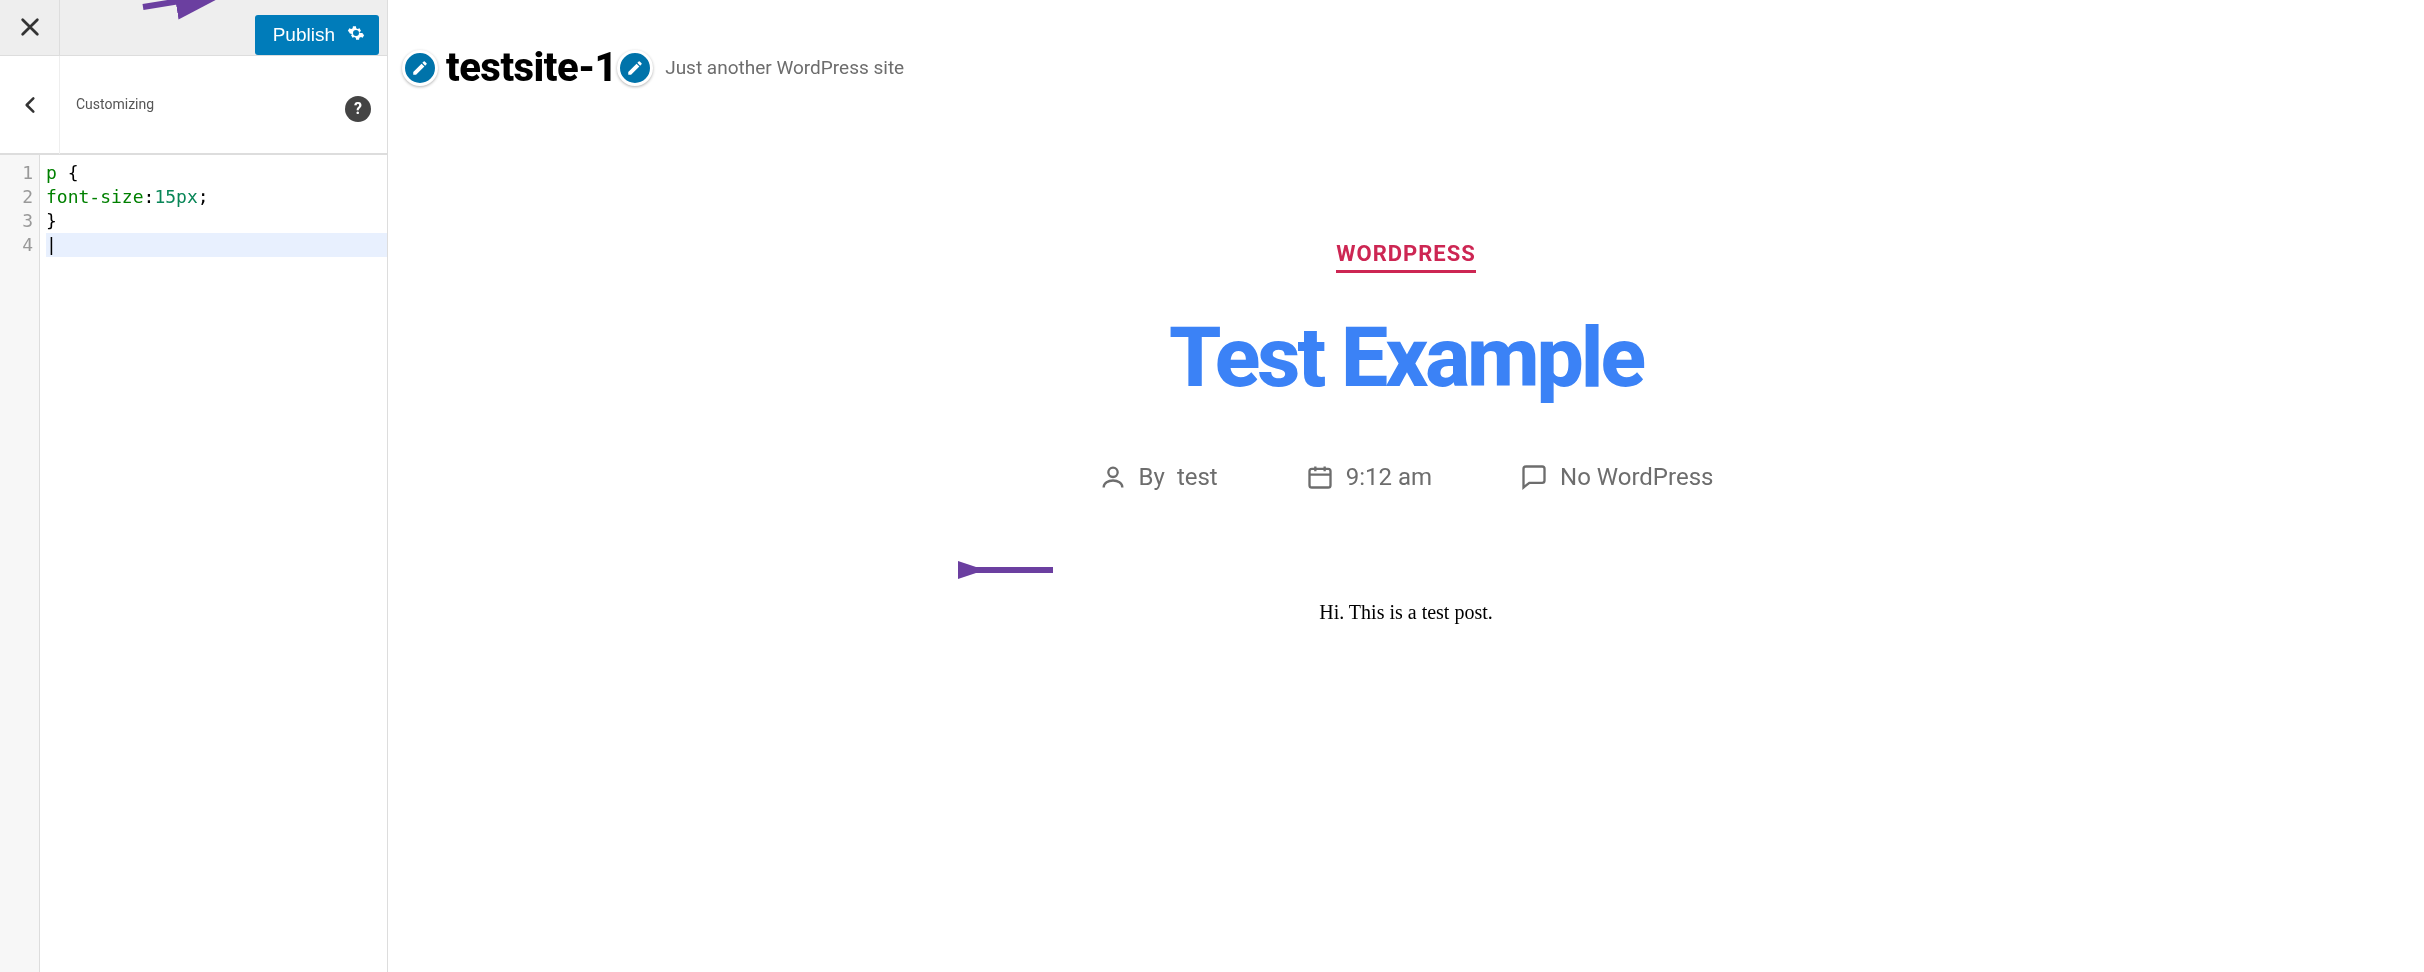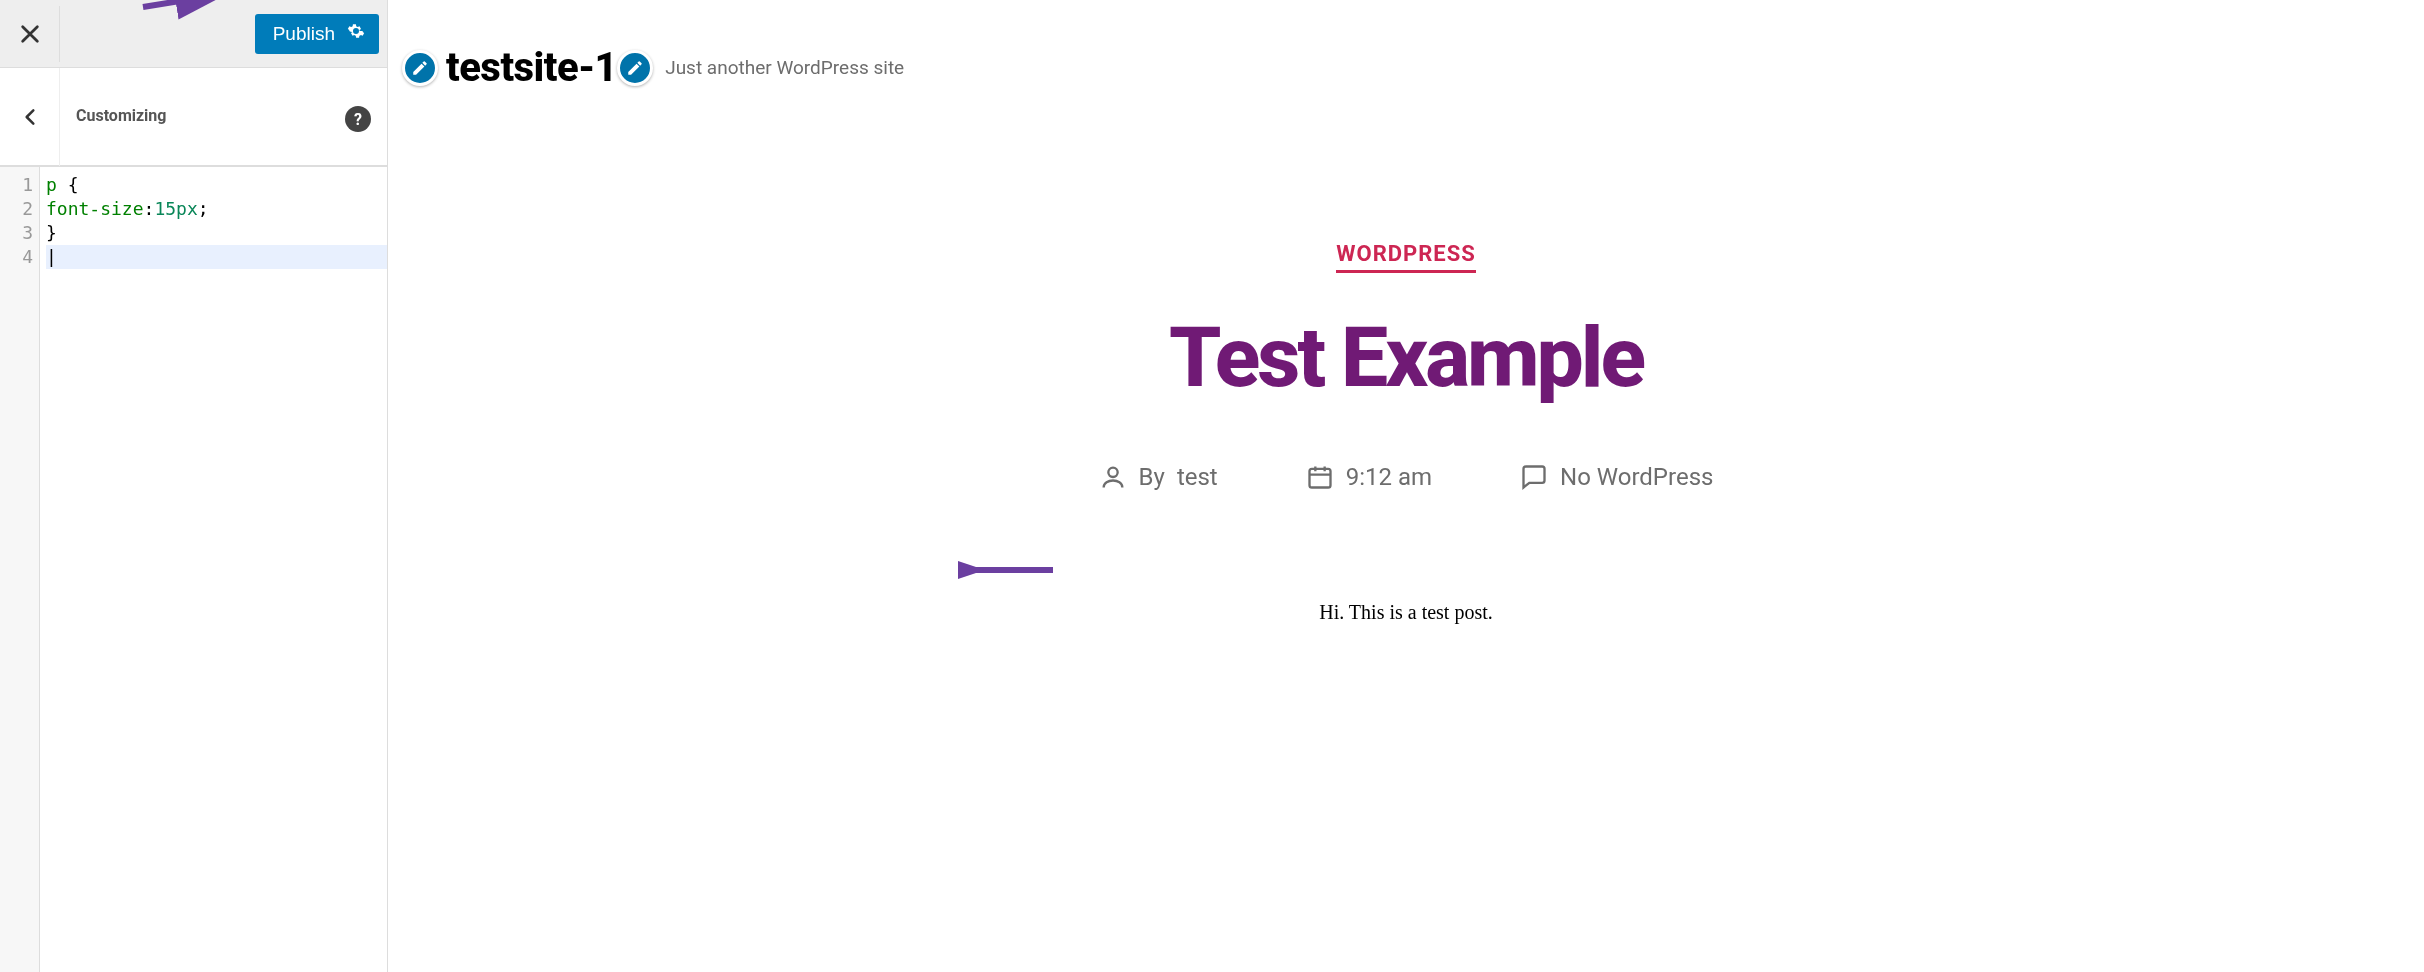--- a/index.html
+++ b/index.html
@@ -12,23 +12,23 @@
   display: flex;
 }
 .sidebar {
   width: 388px;
   background: #fff;
   border-right: 1px solid #ddd;
   display: flex;
   flex-direction: column;
 }
 .top-bar {
-  height: 68px;
-  display: flex;
-  align-items: center;
+  height: 56px;
+  display: flex;
+  align-items: flex-end;
   background: #eee;
   border-bottom: 1px solid #ddd;
 }
 .close-btn {
   width: 60px;
   height: 56px;
   display: flex;
   align-items: center;
   justify-content: center;
   border-right: 1px solid #ddd;
@@ -69,23 +69,23 @@
   cursor: pointer;
   font-size: 28px;
   color: #333;
 }
 .panel-title-wrap {
   flex: 1;
   padding: 14px 16px;
   position: relative;
 }
 .panel-subtitle {
-  font-size: 16px;
+  font-size: 14px;
   color: #555;
-  font-weight: 700;
+  font-weight: 400;
   margin-bottom: 2px;
 }
 .panel-title {
   font-size: 27px;
   color: #555;
   font-weight: 300;
 }
 .help-icon {
   position: absolute;
   right: 16px;
@@ -176,21 +176,21 @@
   color: #cd2653;
   font-size: 22px;
   font-weight: 700;
   letter-spacing: 1px;
   border-bottom: 3px solid #cd2653;
   padding-bottom: 4px;
 }
 .post-title {
   font-size: 84px;
   font-weight: 800;
-  color: #701a75;
+  color: #3b82f6;
   margin-top: 42px;
   letter-spacing: -3px;
 }
 .post-meta {
   margin-top: 56px;
   display: flex;
   justify-content: center;
   gap: 88px;
   font-size: 24px;
   color: #6d6d6d;

